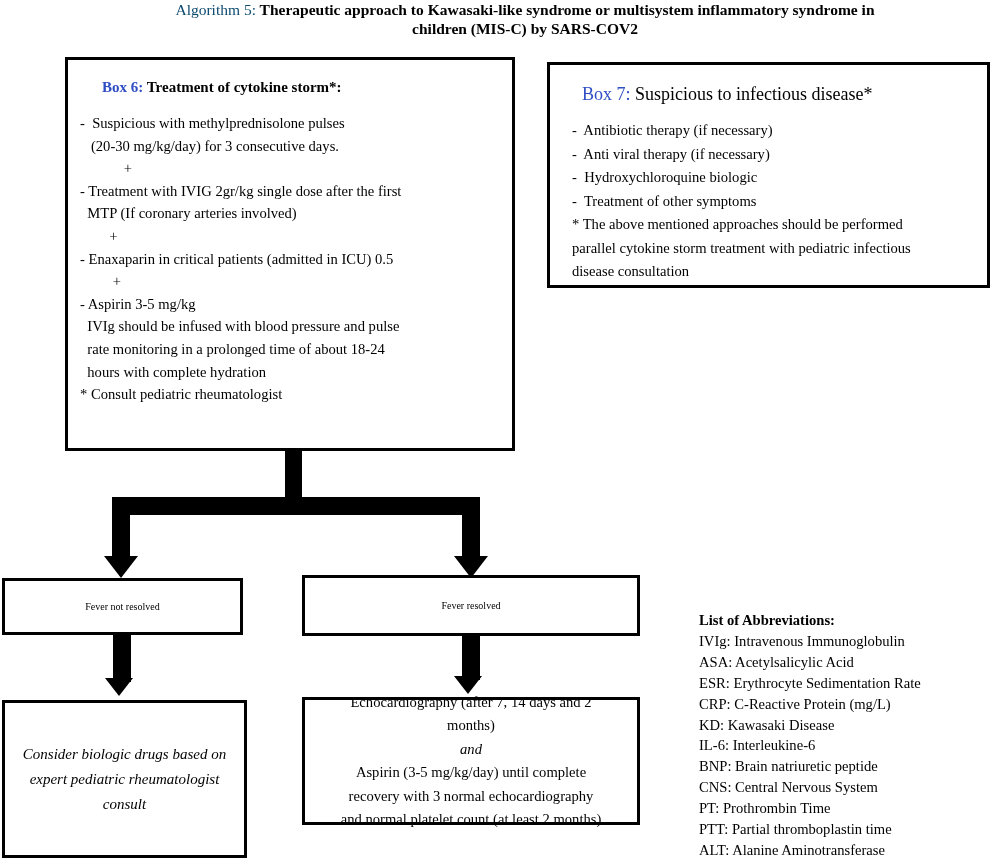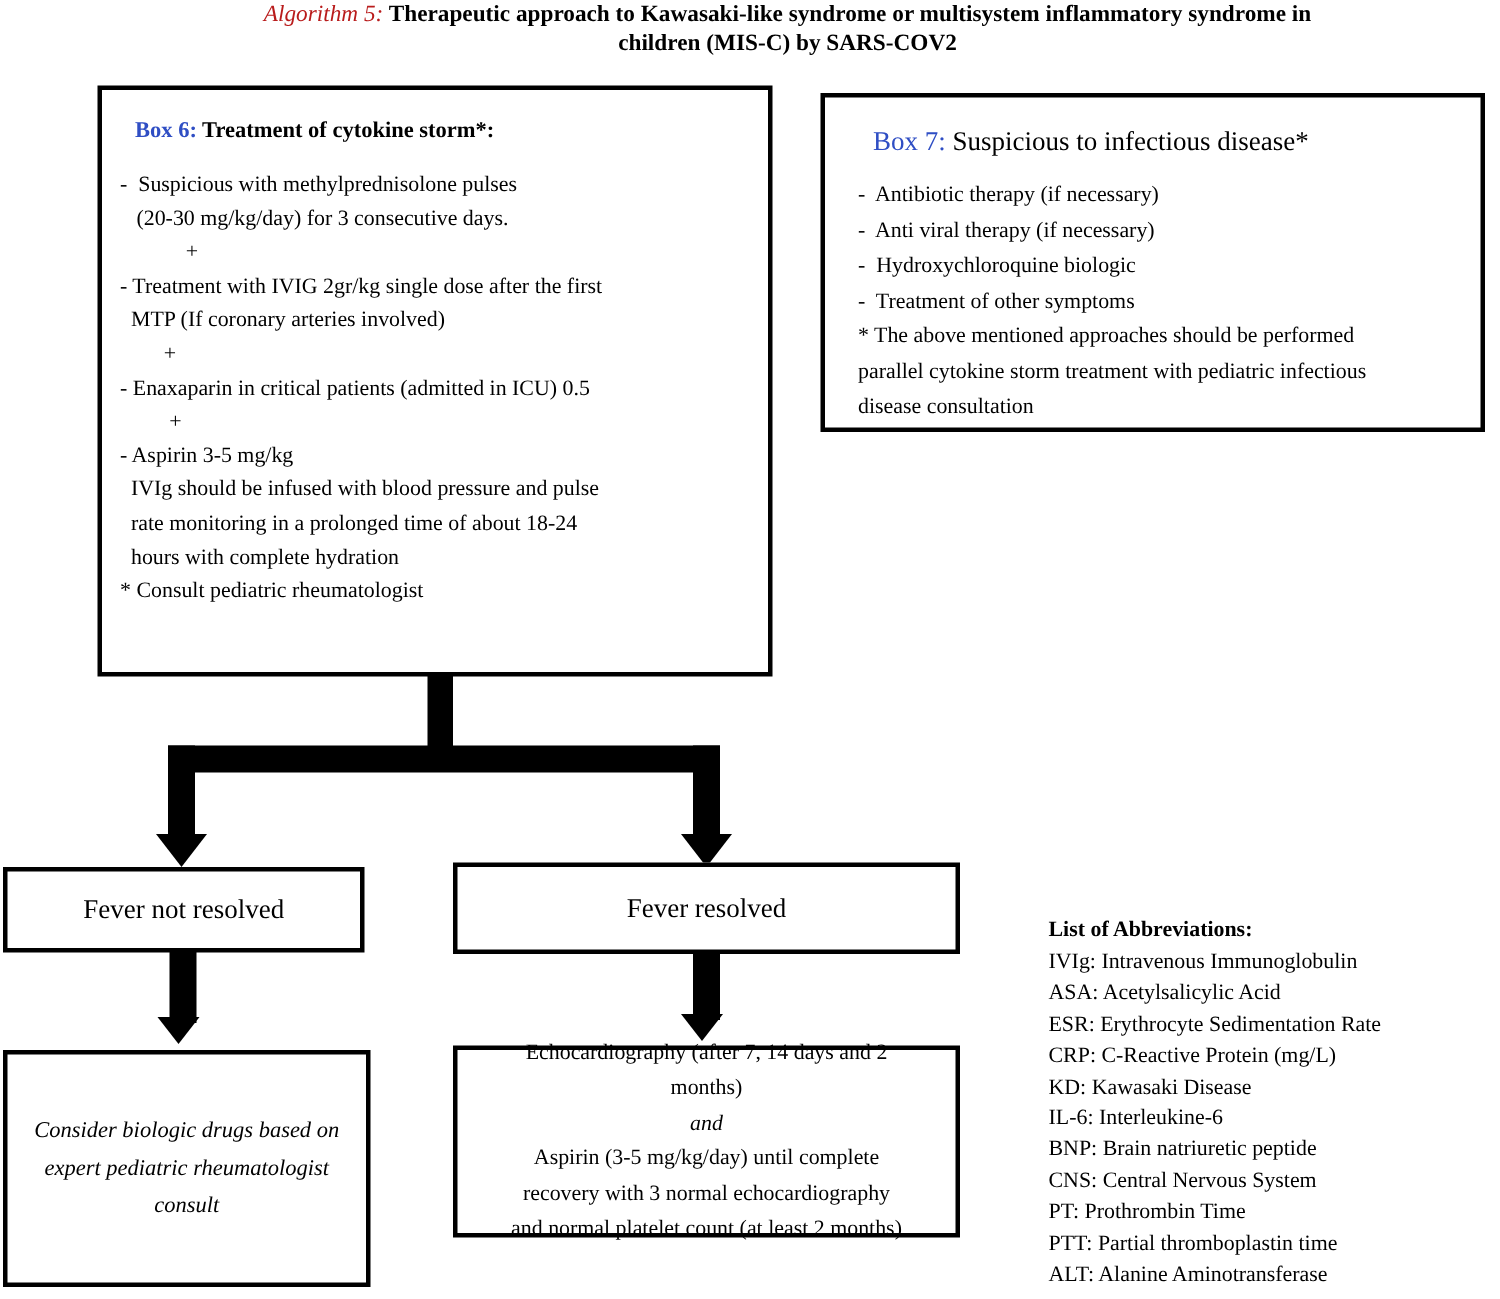--- a/index.html
+++ b/index.html
@@ -22,23 +22,22 @@
     position: absolute;
     left: 150px;
     top: 0px;
     width: 750px;
     text-align: center;
     font-size: 15.5px;
     line-height: 19px;
     font-weight: bold;
   }
   .title-prefix {
-    color: #b91c1c;
+    color: #0c4a6e;
     font-weight: normal;
-    font-style: italic;
   }
   .title-rest { color: #000000; }
 
   
   .box {
     position: absolute;
     background: #ffffff;
     border: 3px solid #000000;
     box-sizing: border-box;
   }
@@ -48,21 +47,21 @@
     left: 65px;
     top: 57px;
     width: 450px;
     height: 394px;
   }
   #box6 .box-head {
     font-size: 15px;
     font-weight: bold;
     margin: 19px 0 0 22px;
   }
-  #box6 .box-head .bx { color: #2f4ec4; }
+  #box6 .box-head .bx { color: #2f4ec4; margin-left: 12px; }
   #box6 .body {
     margin: 16px 0 0 12px;
     font-size: 14.6px;
     line-height: 22.6px;
   }
   #box6 .ln { white-space: pre; }
   #box6 .plus { white-space: pre; }
 
   
   #box7 {
@@ -96,21 +95,21 @@
     top: 575px;
     width: 338px;
     height: 61px;
   }
   .center-box-text {
     width: 100%;
     height: 100%;
     display: flex;
     align-items: center;
     justify-content: center;
-    font-size: 18px;
+    font-size: 10px;
     text-align: center;
   }
 
   
   #biologic {
     left: 2px;
     top: 700px;
     width: 245px;
     height: 158px;
   }

